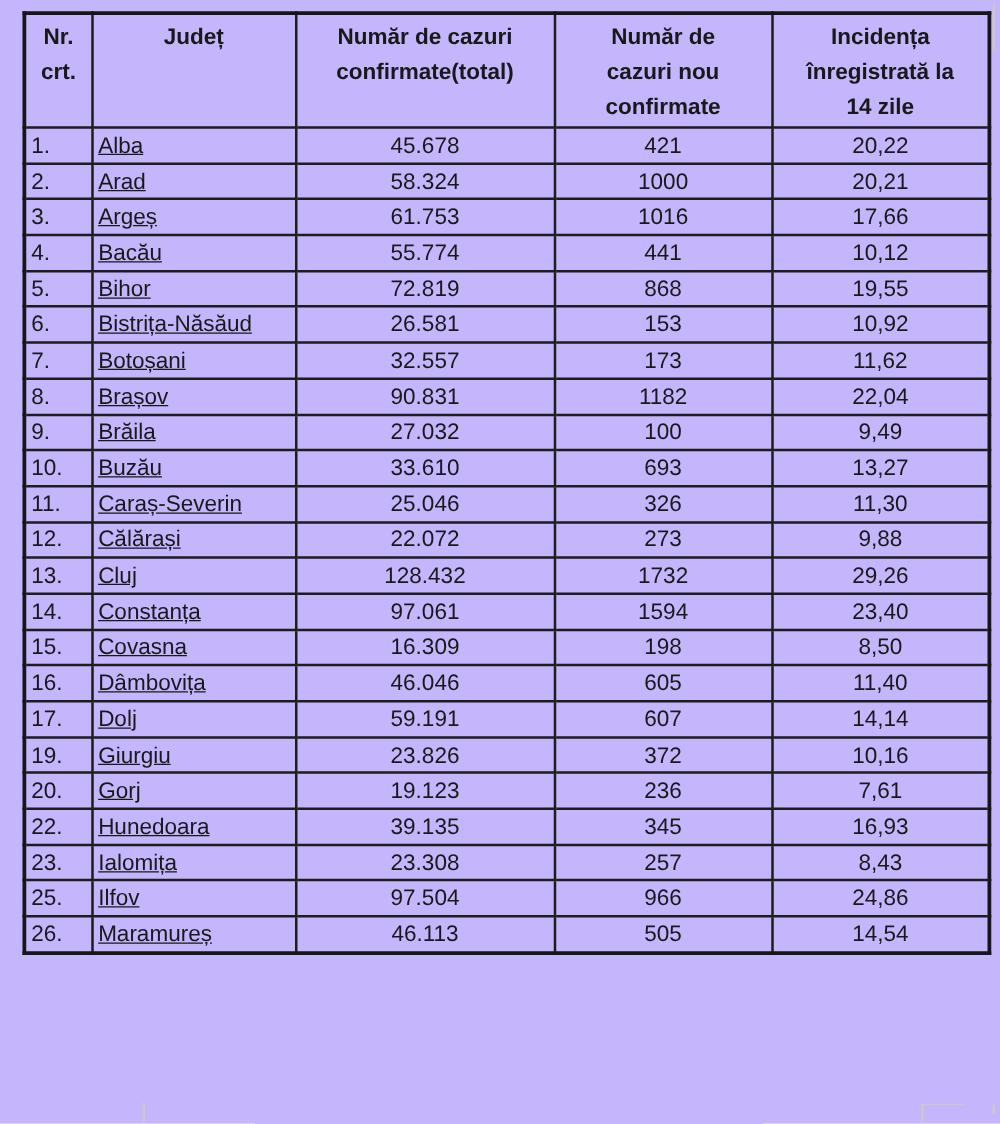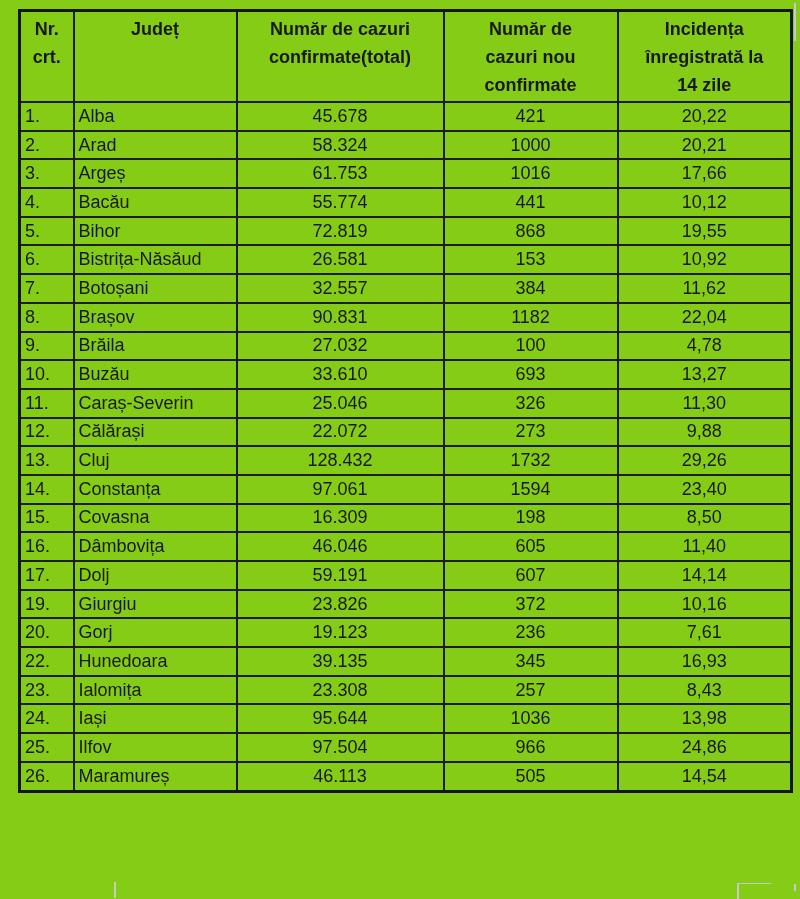--- a/index.html
+++ b/index.html
@@ -1,20 +1,20 @@
 <!DOCTYPE html>
 <html><head>
 <meta charset="utf-8">
 <style>
   html, body { margin: 0; padding: 0; background: #ffffff; }
   .page {
     position: relative;
     width: 800px;
     height: 899px;
-    background: #84cc16;
+    background: #c4b5fd;
     font-family: "Liberation Sans", sans-serif;
     color: #1a1a1a;
     overflow: hidden;
   }
   table.data-table {
     position: absolute;
     left: 18px;
     top: 9px;
     width: 772px;
     border-collapse: collapse;
@@ -39,21 +39,21 @@
     white-space: normal;
   }
   table.data-table td {
     font-size: 18px;
     font-weight: normal;
     height: 26.7px;
     padding: 0 4px;
     vertical-align: middle;
   }
   td.c-nr     { text-align: left; padding-left: 7px; }
-  td.c-county { text-align: left; padding-left: 7px; }
+  td.c-county { text-align: left; padding-left: 7px; text-decoration: underline; }
   td.c-num    { text-align: center; }
   
   .artifact { position: absolute; background: #c9c9c9; }
   .artifact.h { height: 1px; }
   .artifact.v { width: 2px; }
 </style>
 </head>
 <body>
 
 <div class="page">
@@ -131,36 +131,36 @@
           <td class="c-nr">6.</td>
           <td class="c-county">Bistrița-Năsăud</td>
           <td class="c-num">26.581</td>
           <td class="c-num">153</td>
           <td class="c-num">10,92</td>
         </tr>
         <tr>
           <td class="c-nr">7.</td>
           <td class="c-county">Botoșani</td>
           <td class="c-num">32.557</td>
-          <td class="c-num">384</td>
+          <td class="c-num">173</td>
           <td class="c-num">11,62</td>
         </tr>
         <tr>
           <td class="c-nr">8.</td>
           <td class="c-county">Brașov</td>
           <td class="c-num">90.831</td>
           <td class="c-num">1182</td>
           <td class="c-num">22,04</td>
         </tr>
         <tr>
           <td class="c-nr">9.</td>
           <td class="c-county">Brăila</td>
           <td class="c-num">27.032</td>
           <td class="c-num">100</td>
-          <td class="c-num">4,78</td>
+          <td class="c-num">9,49</td>
         </tr>
         <tr>
           <td class="c-nr">10.</td>
           <td class="c-county">Buzău</td>
           <td class="c-num">33.610</td>
           <td class="c-num">693</td>
           <td class="c-num">13,27</td>
         </tr>
         <tr>
           <td class="c-nr">11.</td>
@@ -233,27 +233,20 @@
           <td class="c-num">16,93</td>
         </tr>
         <tr>
           <td class="c-nr">23.</td>
           <td class="c-county">Ialomița</td>
           <td class="c-num">23.308</td>
           <td class="c-num">257</td>
           <td class="c-num">8,43</td>
         </tr>
         <tr>
-          <td class="c-nr">24.</td>
-          <td class="c-county">Iași</td>
-          <td class="c-num">95.644</td>
-          <td class="c-num">1036</td>
-          <td class="c-num">13,98</td>
-        </tr>
-        <tr>
           <td class="c-nr">25.</td>
           <td class="c-county">Ilfov</td>
           <td class="c-num">97.504</td>
           <td class="c-num">966</td>
           <td class="c-num">24,86</td>
         </tr>
         <tr>
           <td class="c-nr">26.</td>
           <td class="c-county">Maramureș</td>
           <td class="c-num">46.113</td>

